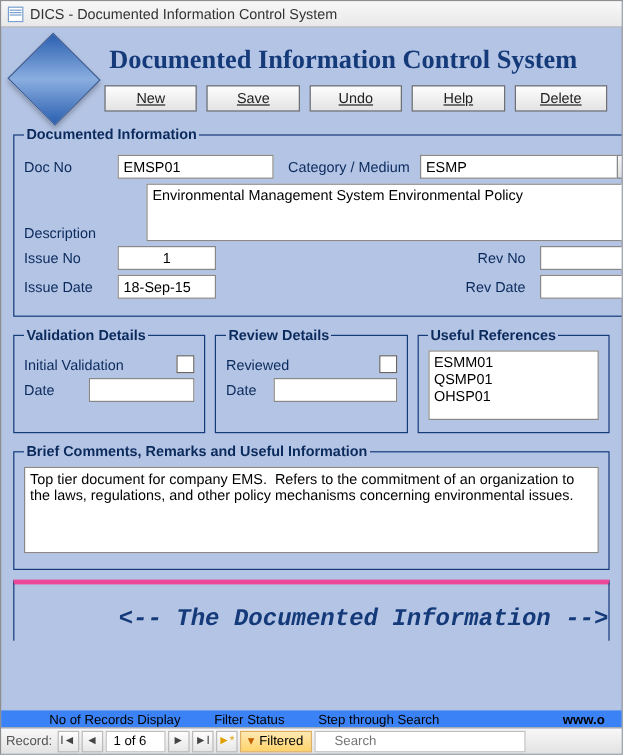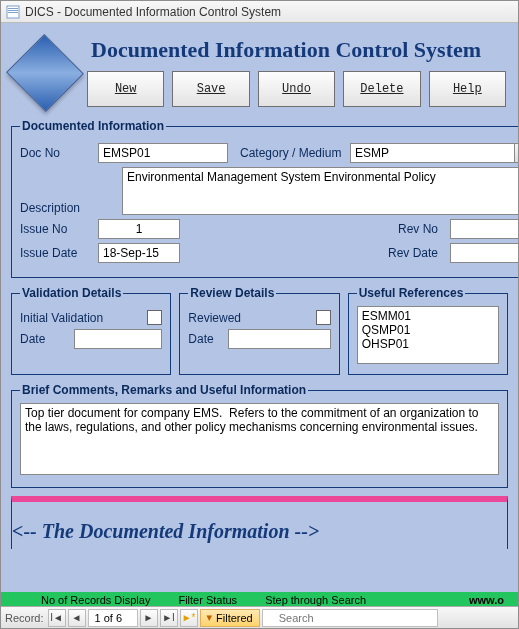--- a/index.html
+++ b/index.html
@@ -65,27 +65,26 @@
     padding: 6px 0 4px 4px;
     white-space: nowrap;
   }
   .toolbar {
     display: flex;
     gap: 8px;
     padding: 0 4px 0 0;
   }
   .tbtn {
     flex: 1;
-    height: 36px;
+    height: 22px;
     background: linear-gradient(#fdfdfd,#e3e3e3);
     border: 1px solid #707070;
     font-size: 12px;
     color: #222;
     cursor: pointer;
-    font-family: Liberation Mono, monospace;
   }
   .tbtn .ul { text-decoration: underline; }
   .content {
     flex: 1;
     padding: 8px 10px 4px 10px;
     overflow: hidden;
     position: relative;
   }
   fieldset.group {
     border: 1px solid #153a7a;
@@ -139,38 +138,38 @@
     background: #fff;
     border: 1px solid #888;
     height: 58px;
     overflow-y: auto;
     font-size: 12px;
     font-family: Arial, sans-serif;
     padding: 2px;
   }
   .refs div { padding: 0 2px; }
   .footer-heading {
-    text-align: left;
-    font-family: Liberation Serif, serif;
+    text-align: right;
+    font-family: Liberation Mono, monospace;
     font-style: italic;
     font-weight: bold;
     color: #153a7a;
     font-size: 20px;
     padding: 18px 0 6px 0;
-    border-top: 6px solid #ec4899;
+    border-top: 4px solid #ec4899;
     border-left:1px solid #153a7a;
     border-right:1px solid #153a7a;
   }
   .status-row {
     display:flex;
     gap: 28px;
     padding: 2px 10px 0 40px;
     font-size: 11px;
     color: #000;
-    background:#22c55e;
+    background:#3b82f6;
     justify-content:center;
   }
   .status-row .r { margin-left:auto; margin-right:4px; font-weight:bold; }
   .navbar {
     height: 22px;
     background: linear-gradient(#f8f8f8,#e2e2e2);
     border-top: 1px solid #aaa;
     display: flex;
     align-items: center;
     font-size: 11px;
@@ -232,22 +231,22 @@
   </div>
 
   <div class="header-area">
     <div class="logo"></div>
     <div class="header-right">
       <div class="app-heading">Documented Information Control System</div>
       <div class="toolbar">
         <button class="tbtn"><span class="ul">New</span></button>
         <button class="tbtn"><span class="ul">Save</span></button>
         <button class="tbtn"><span class="ul">Undo</span></button>
+        <button class="tbtn"><span class="ul">Help</span></button>
         <button class="tbtn"><span class="ul">Delete</span></button>
-        <button class="tbtn"><span class="ul">Help</span></button>
       </div>
     </div>
   </div>
 
   <div class="content">
     <fieldset class="group">
       <legend>Documented Information</legend>
       <div class="row">
         <span class="lbl" style="width:72px">Doc No</span>
         <input class="fld" style="width: 130px;" value="EMSP01">

